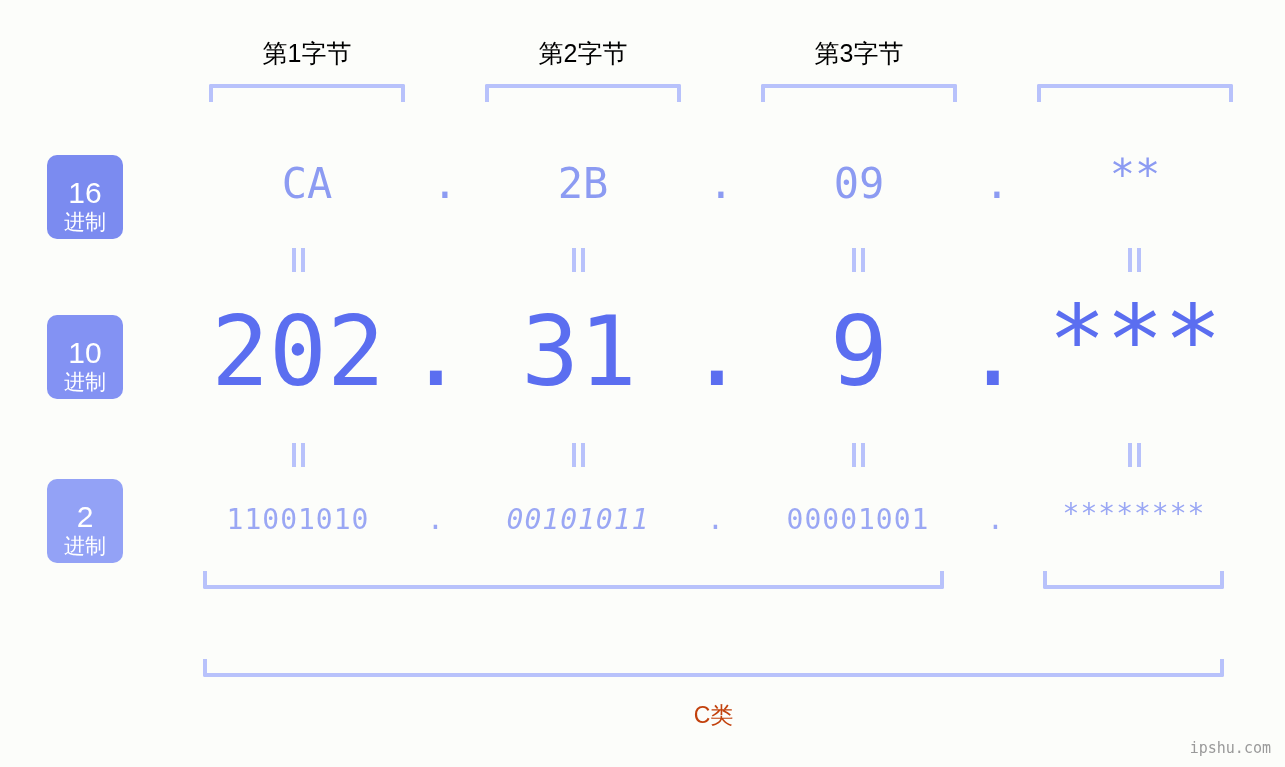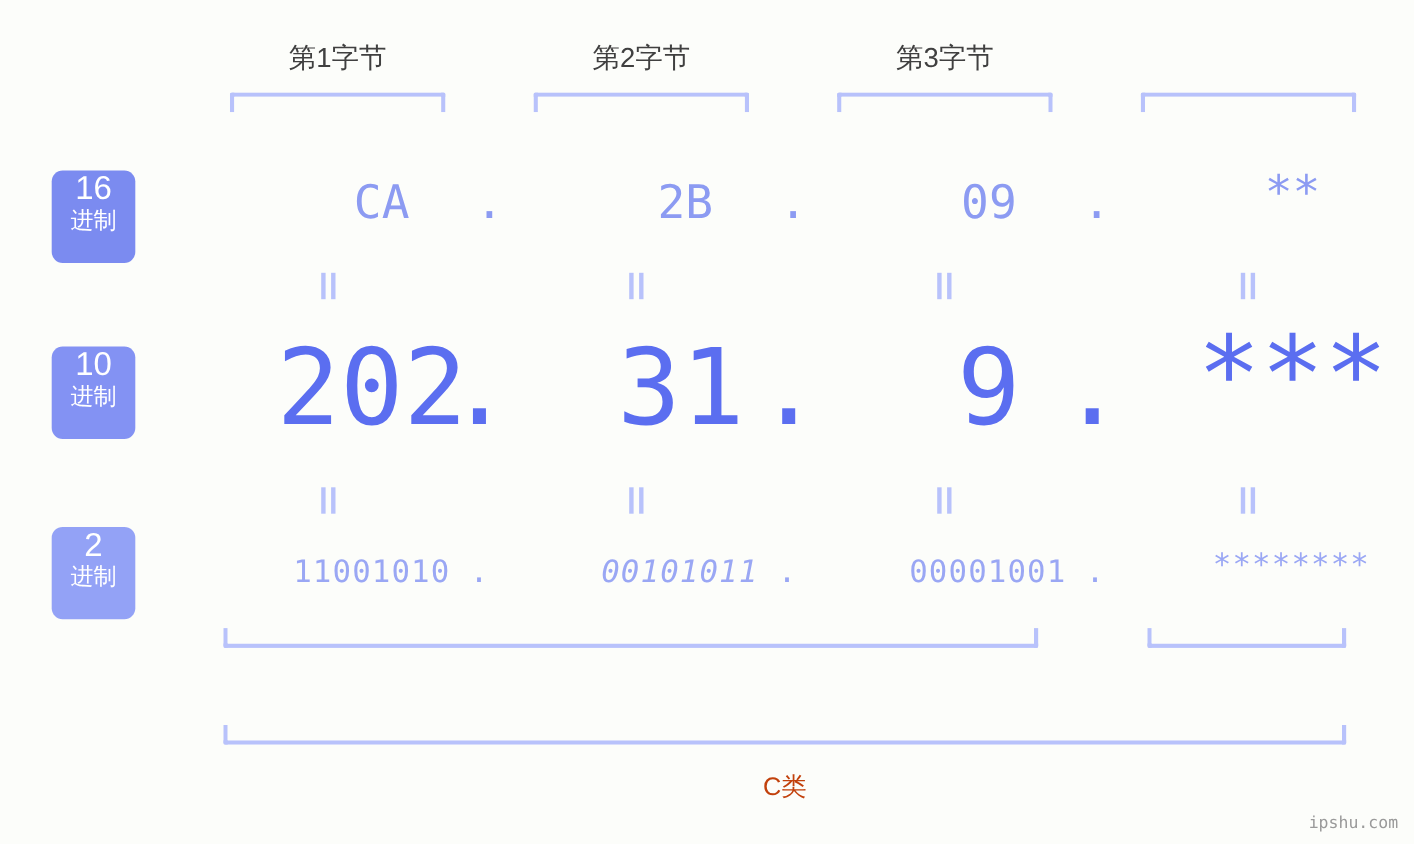--- a/index.html
+++ b/index.html
@@ -22,21 +22,21 @@
   }
 
   
   .byte-label {
     position: absolute;
     top: 33px;
     height: 40px;
     line-height: 40px;
     text-align: center;
     font-size: 25px;
-    color: #404040;
+    color: #000000;
     letter-spacing: 0px;
     white-space: nowrap;
   }
 
   
   .bracket {
     position: absolute;
     border: 4px solid #b8c2fb;
     box-sizing: border-box;
     height: 18px;
@@ -54,42 +54,41 @@
 
   
   .badge {
     position: absolute;
     left: 47px;
     width: 76px;
     border-radius: 10px;
     color: #ffffff;
     text-align: center;
     box-sizing: border-box;
-    padding-top: 1px;
+    padding-top: 22px;
   }
   .badge .num {
     display: block;
     font-size: 30px;
     line-height: 32px;
     font-weight: 400;
   }
   .badge .unit {
     display: block;
     font-size: 21px;
     line-height: 25px;
     font-weight: 400;
     text-align: center;
   }
 
   
   .cell {
     position: absolute;
     text-align: center;
     white-space: nowrap;
-    margin-left: 40px;
   }
   .dot {
     position: absolute;
     text-align: center;
     white-space: nowrap;
     font-family: "DejaVu Sans Mono", monospace;
   }
 
   .row-hex .cell,
   .row-hex .dot {

